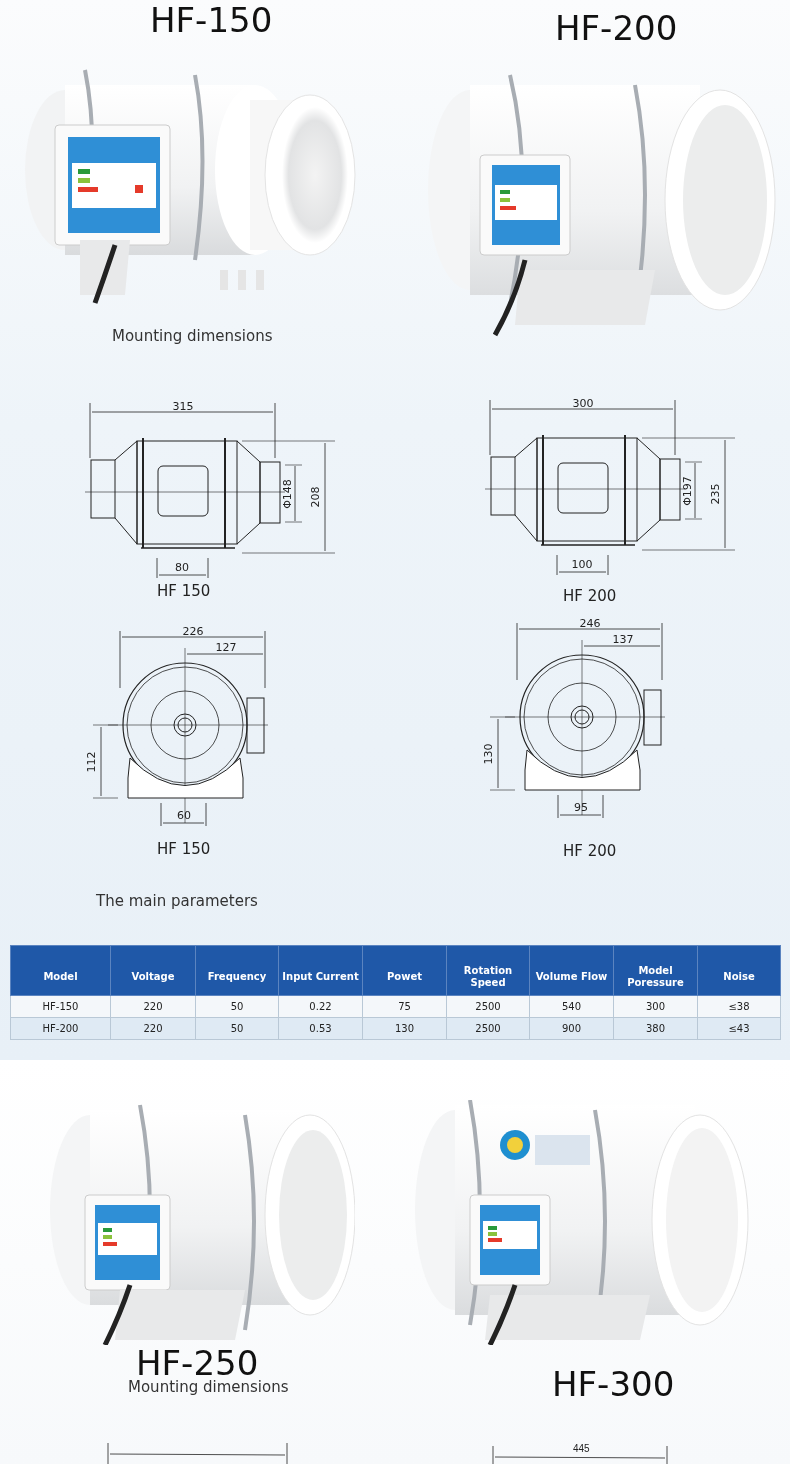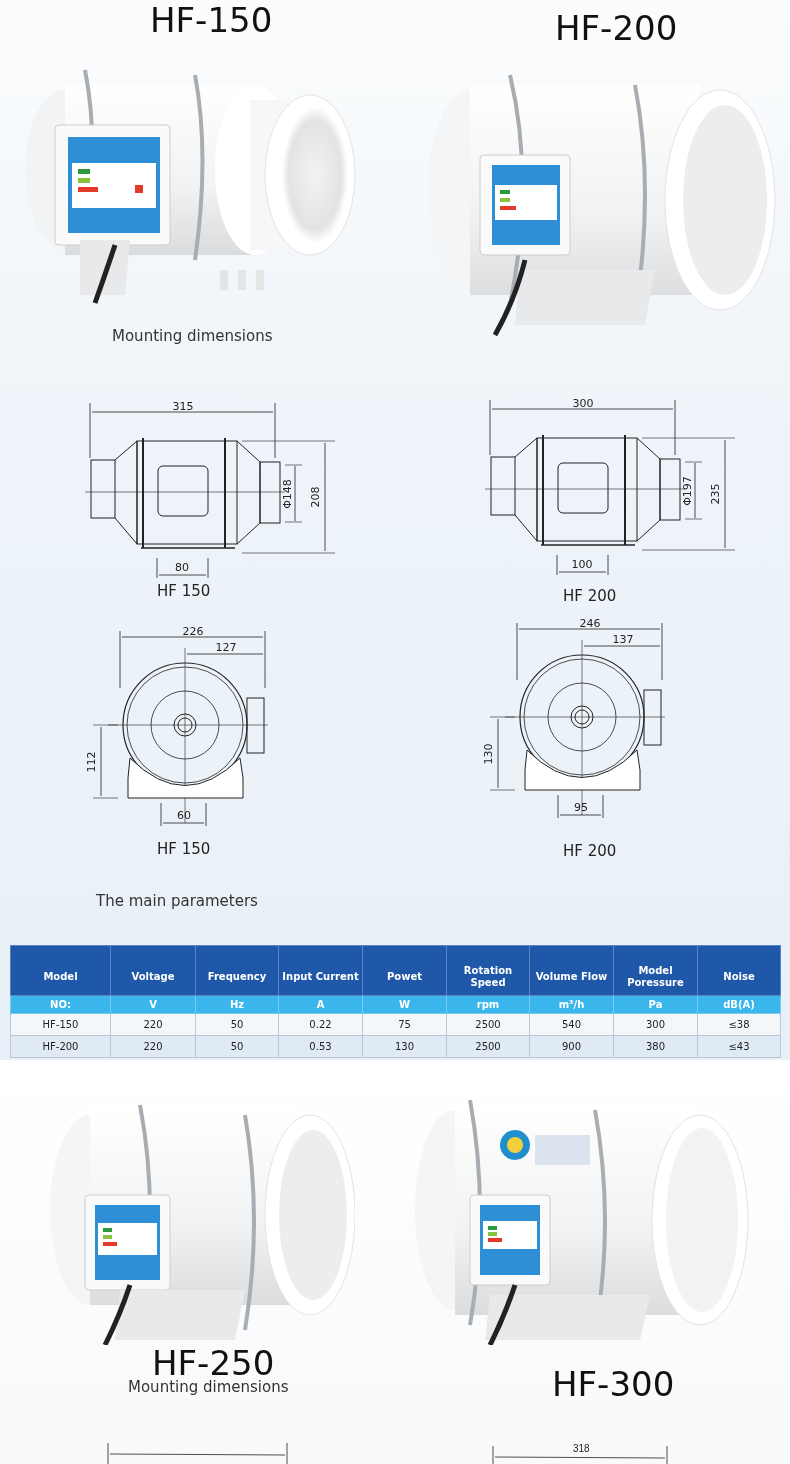--- a/index.html
+++ b/index.html
@@ -267,31 +267,20 @@
       <th>Frequency</th>
       <th>Input Current</th>
       <th>Powet</th>
       <th>Rotation Speed</th>
       <th>Volume Flow</th>
       <th>Model Poressure</th>
       <th>Noise</th>
     </tr>
   </thead>
   <tbody>
-    <tr class="units">
-      <td>NO:</td>
-      <td>V</td>
-      <td>Hz</td>
-      <td>A</td>
-      <td>W</td>
-      <td>rpm</td>
-      <td>m³/h</td>
-      <td>Pa</td>
-      <td>dB(A)</td>
-    </tr>
     <tr class="row row1">
       <td>HF-150</td>
       <td>220</td>
       <td>50</td>
       <td>0.22</td>
       <td>75</td>
       <td>2500</td>
       <td>540</td>
       <td>300</td>
       <td>≤38</td>
@@ -358,33 +347,33 @@
     <rect x="70" y="105" width="60" height="70" fill="#2f8fd6"></rect>
     <rect x="73" y="121" width="54" height="28" fill="#ffffff"></rect>
     <rect x="78" y="126" width="9" height="4" fill="#2a9a3a"></rect>
     <rect x="78" y="132" width="9" height="4" fill="#8ac23c"></rect>
     <rect x="78" y="138" width="14" height="4" fill="#e53a2a"></rect>
     <path d="M75 240 L230 240 L240 195 L80 195 Z" fill="#e8e9ea"></path>
     <path d="M105 185 Q95 215 80 245" stroke="#222" stroke-width="5" fill="none"></path>
   </svg>
 </div>
 
-<div class="abs model-title" style="left:152px; top:1343px;">HF-250</div>
+<div class="abs model-title" style="left:136px; top:1343px;">HF-250</div>
 <div class="abs subhead" style="left:128px; top:1378px;">Mounting dimensions</div>
 <div class="abs model-title" style="left:552px; top:1364px;">HF-300</div>
 
 <div class="drawing" style="left:105px; top:1440px; width:185px; height:24px;">
   <svg viewBox="0 0 185 24">
     <line x1="3" y1="3" x2="3" y2="24" stroke="#222" stroke-width="0.8"></line>
     <line x1="182" y1="3" x2="182" y2="24" stroke="#222" stroke-width="0.8"></line>
     <line x1="5" y1="14" x2="180" y2="15" stroke="#222" stroke-width="0.8"></line>
   </svg>
 </div>
 <div class="abs" style="left:185px; top:1438px; font-family:'Liberation Sans',sans-serif; font-size:10px; color:#222;margin-top:28px;">385</div>
 
 <div class="drawing" style="left:490px; top:1444px; width:180px; height:20px;">
   <svg viewBox="0 0 180 20">
     <line x1="3" y1="2" x2="3" y2="20" stroke="#222" stroke-width="0.8"></line>
     <line x1="177" y1="2" x2="177" y2="20" stroke="#222" stroke-width="0.8"></line>
     <line x1="5" y1="13" x2="175" y2="14" stroke="#222" stroke-width="0.8"></line>
   </svg>
 </div>
-<div class="abs" style="left:573px; top:1443px; font-family:'Liberation Sans',sans-serif; font-size:10px; color:#222;">318</div>
+<div class="abs" style="left:573px; top:1443px; font-family:'Liberation Sans',sans-serif; font-size:10px; color:#222;">445</div>
 
 </body></html>

